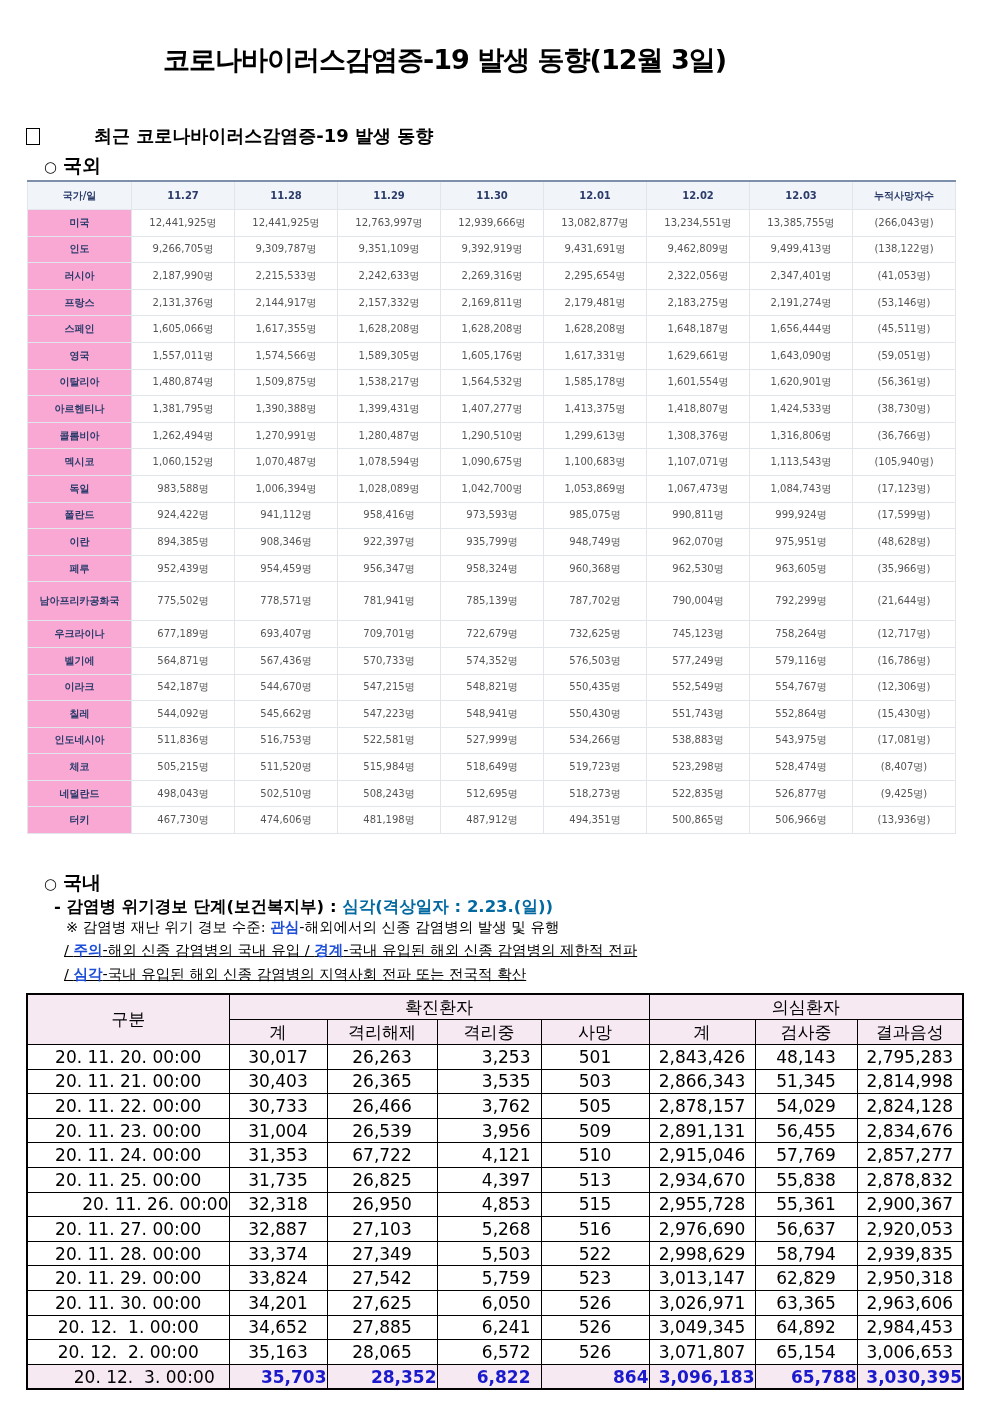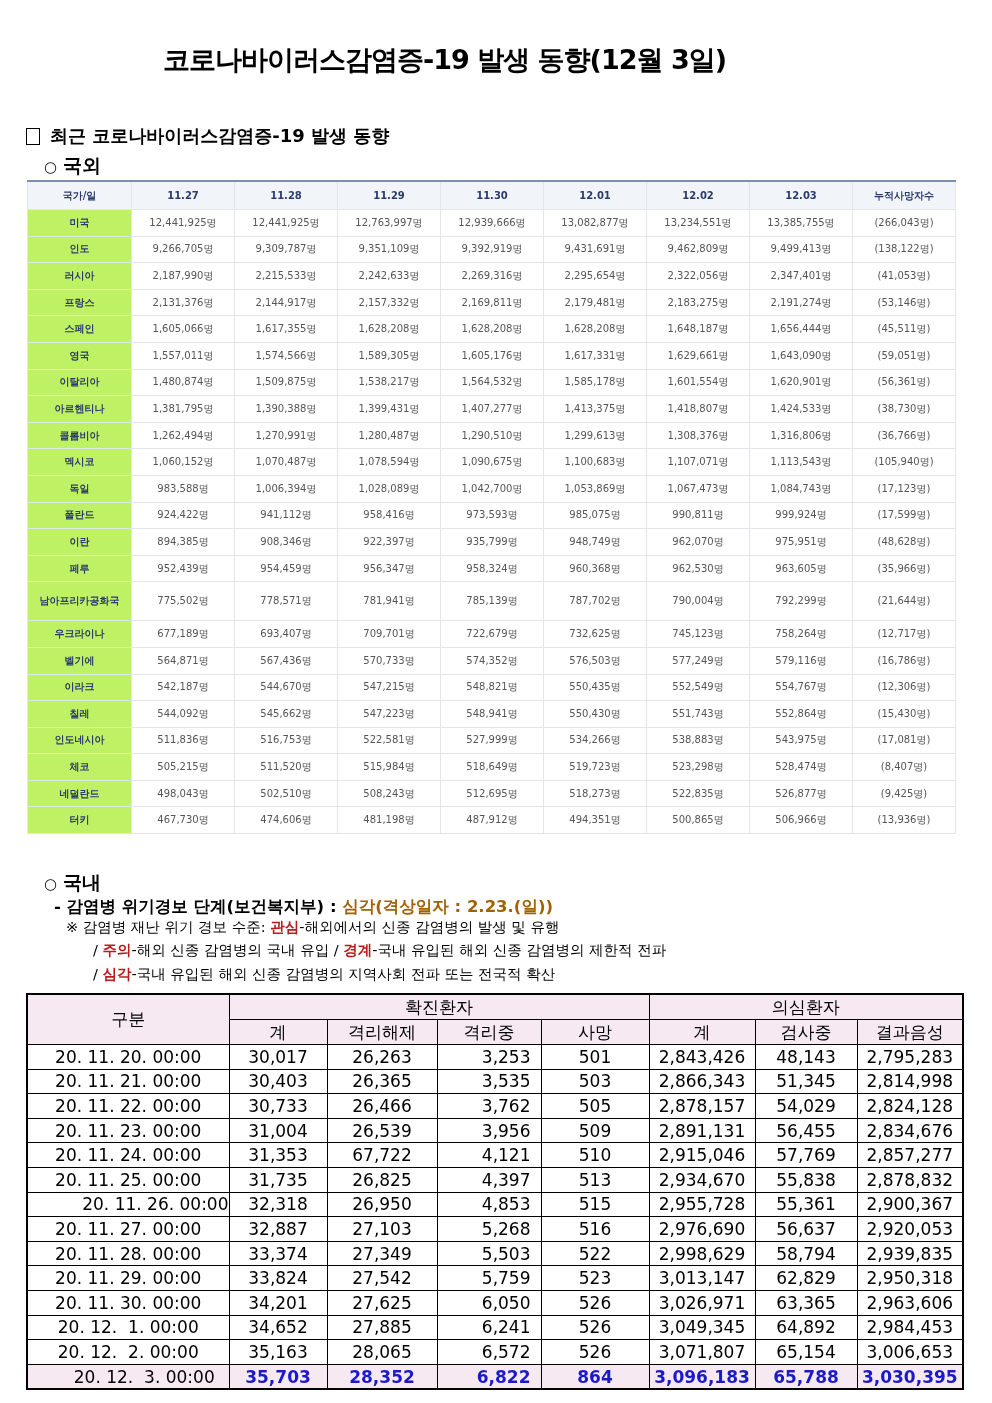--- a/index.html
+++ b/index.html
@@ -1,44 +1,44 @@
 <!DOCTYPE html>
 <html><head>
 <meta charset="utf-8">
 <style>
   html, body { margin: 0; padding: 0; background: #ffffff; }
   body { width: 992px; height: 1403px; position: relative; font-family: "DejaVu Sans", sans-serif; color: #000; overflow: hidden; }
   .title { position: absolute; top: 42px; left: 0; width: 889px; text-align: center; font-size: 27px; font-weight: bold; letter-spacing: -1px; }
-  .section-head { position: absolute; top: 124px; left: 26px; font-size: 18px; font-weight: bold; display: flex; align-items: center; }
+  .section-head { position: absolute; top: 124px; left: 26px; font-size: 18px; font-weight: bold; display: flex; align-items: center; gap: 44px; }
   .section-head .box { width: 12px; height: 15px; border: 1px solid #000; margin-right: 10px; display: inline-block; }
   .sub-head { position: absolute; font-size: 19px; font-weight: bold; left: 44px; }
   .sub-head .bullet { font-weight: normal; font-size: 15px; margin-right: 6px; }
 
   
   .intl { position: absolute; top: 180px; left: 27px; width: 928px; border-collapse: collapse; table-layout: fixed; border-top: 2px solid #7e8fa9; }
   .intl th { background: #f1f4f8; color: #2b3c6b; font-size: 10px; font-weight: bold; height: 25px; border: 1px solid #e2e5ea; border-top: none; }
   .intl td { font-size: 10px; color: #555; text-align: center; height: 25.6px; border: 1px solid #e2e5ea; padding: 0; }
-  .intl td.country { background: #bef264; color: #2b3c6b; font-weight: bold; }
+  .intl td.country { background: #f9a8d4; color: #2b3c6b; font-weight: bold; }
   .intl tr.tall td { height: 38px; }
   .intl col.c0 { width: 104px; }
   .intl col.c1 { width: 103px; }
 
   .alert { position: absolute; top: 896px; left: 54px; font-size: 16.5px; font-weight: bold; }
-  .alert .red { color: #a16207; margin-top: 28px; }
+  .alert .red { color: #0369a1; margin-top: 28px; }
   .note { position: absolute; left: 66px; font-size: 14.5px; }
-  .note.l2, .note.l3 { left: 93px; }
-  .blue { color: #b91c1c; font-weight: bold; }
+  .note.l2, .note.l3 { left: 64px; text-decoration: underline; }
+  .blue { color: #1d4ed8; font-weight: bold; }
 
   
   .dom { position: absolute; top: 993px; left: 26px; width: 936px; border-collapse: collapse; table-layout: fixed; border: 2px solid #000; }
   .dom th { background: #f7e9f2; font-weight: normal; font-size: 17px; border: 1px solid #000; height: 24px; padding: 0; }
   .dom td { font-size: 17px; text-align: center; border: 1px solid #000; height: 23.6px; padding: 0; }
   .dom td.num-r { text-align: right; padding-right: 10px; }
   .dom tr.latest td { background: #f7e9f2; }
-  .dom tr.latest td.val { color: #1a1acc; font-weight: bold; }
+  .dom tr.latest td.val { color: #1a1acc; font-weight: bold; text-align: right; }
 </style>
 </head>
 <body>
 
 <div class="title">코로나바이러스감염증-19 발생 동향(12월 3일)</div>
 
 <div class="section-head">
   <span class="box"></span>
   <span>최근 코로나바이러스감염증-19 발생 동향</span>
 </div>

